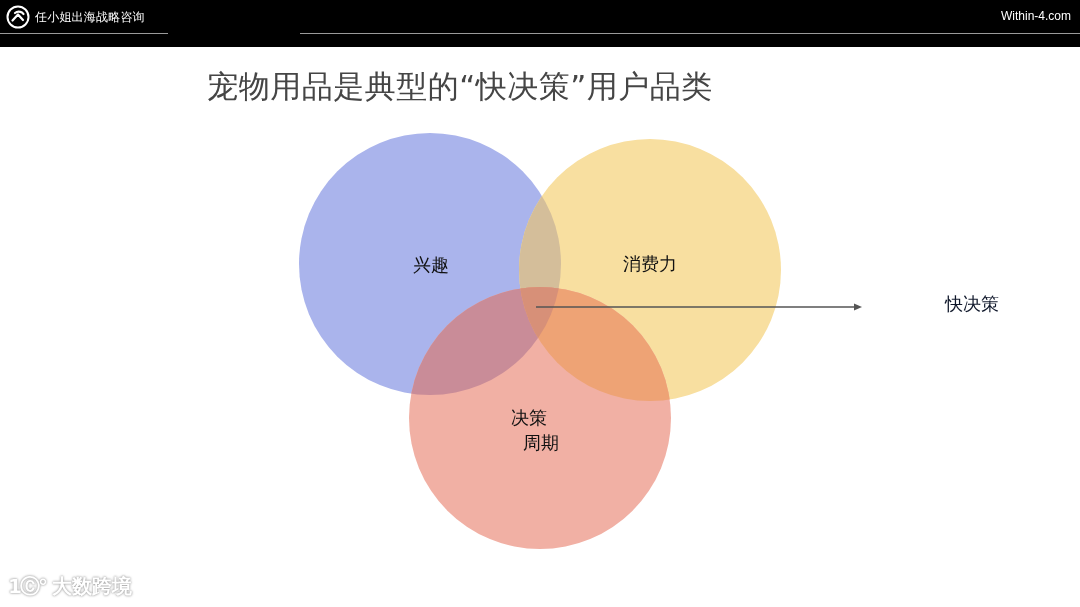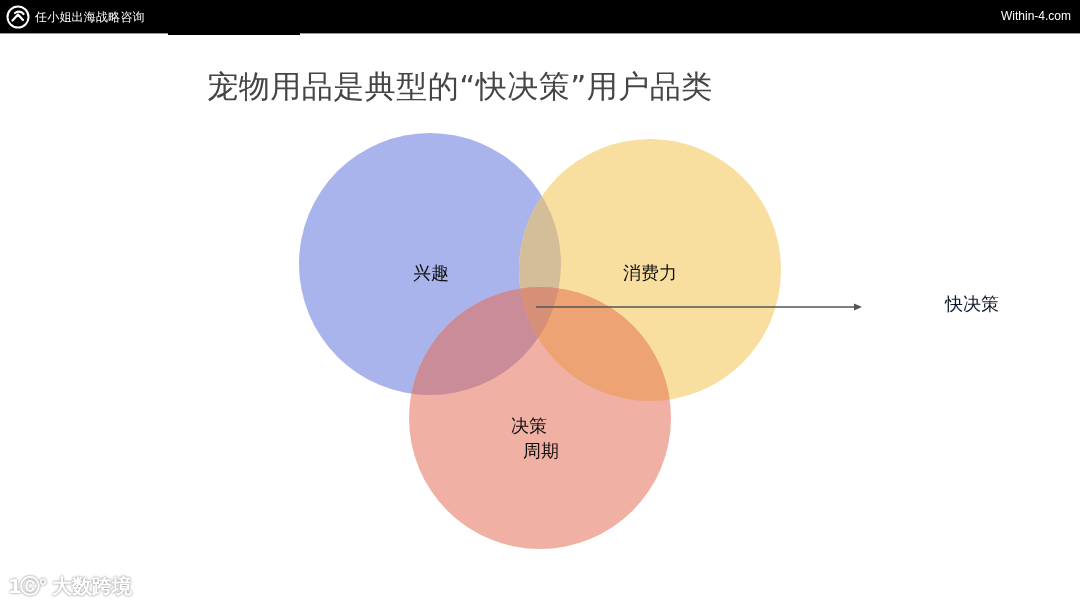--- a/index.html
+++ b/index.html
@@ -2,21 +2,21 @@
 <html><head>
   <meta charset="utf-8">
   <style>
     html, body { margin: 0; padding: 0; }
     body {
       width: 1080px; height: 607px; position: relative; overflow: hidden;
       background: #ffffff;
       font-family: "DejaVu Sans", "Liberation Sans", sans-serif;
     }
     .topbar {
-      position: absolute; left: 0; top: 0; width: 1080px; height: 34px;
+      position: absolute; left: 0; top: 0; width: 1080px; height: 47px;
       background: #000000; color: #ffffff;
     }
     .topbar-underline {
       position: absolute; left: 0; top: 33px; width: 1080px; height: 1px; background: #9a9a9a;
     }
     .topbar-underline-seg {
       position: absolute; left: 168px; top: 33px; width: 132px; height: 2px; background: #000000;
     }
     .logo {
       position: absolute; left: 6px; top: 5px; width: 24px; height: 24px;
@@ -27,21 +27,21 @@
     .site {
       position: absolute; right: 9px; top: 9px; font-size: 12px; color: #ffffff;
       font-family: "Liberation Sans", sans-serif;
     }
     .title {
       position: absolute; left: 0; width: 920px; top: 66px; text-align: center;
       font-size: 31px; color: #454545; letter-spacing: 0.5px;
     }
     svg.venn { position: absolute; left: 0; top: 0; }
     .label {
-      position: absolute; font-size: 18px; color: #111111; text-align: center; line-height: 24px; margin-top: 8px;
+      position: absolute; font-size: 18px; color: #111111; text-align: center; line-height: 24px;
     }
     .outcome {
       position: absolute; left: 945px; top: 292px; font-size: 18px; color: #0f172a;
     }
     .watermark {
       position: absolute; left: 8px; top: 571px; height: 30px; display: flex; align-items: center;
       color: #ffffff; font-size: 20px; font-weight: bold;
       text-shadow: 0 0 2px #999, 0 0 3px #bbb;
     }
     .watermark .wm-logo { font-size: 20px; margin-right: 6px; letter-spacing: -2px; }
@@ -89,21 +89,21 @@
     <g clip-path="url(#clipYellow)">
       <circle cx="540" cy="418" r="131" fill="#d79078"></circle>
     </g>
   </g>
 
   <line x1="536" y1="307" x2="856" y2="307" stroke="#555555" stroke-width="1.3"></line>
   <polygon points="862,307 854,303.5 854,310.5" fill="#555555"></polygon>
 </svg>
 
 <div class="label" style="left:395px; top:253px; width:72px;">兴趣</div>
-<div class="label" style="left:605px; top:253px; width:90px;">消费力</div>
+<div class="label" style="left:605px; top:253px; width:90px;font-family:Liberation Mono, monospace;">消费力</div>
 <div class="label" style="left:493px; top:406px; width:72px;">决策</div>
 <div class="label" style="left:505px; top:431px; width:72px;">周期</div>
 
 <div class="outcome">快决策</div>
 
 <div class="watermark">
   <span class="wm-logo">1Ⓒ°</span>
   <span>大数跨境</span>
 </div>
 

